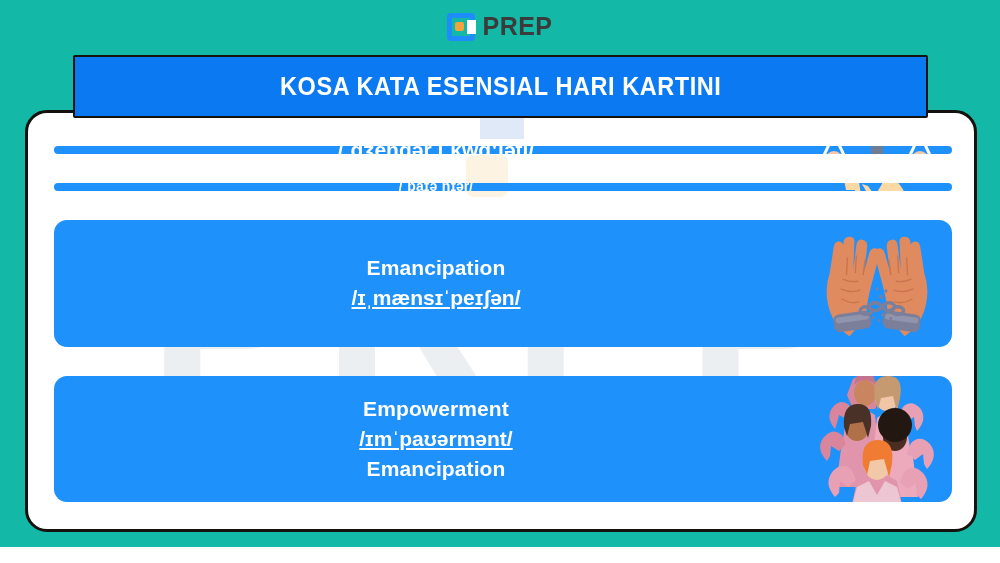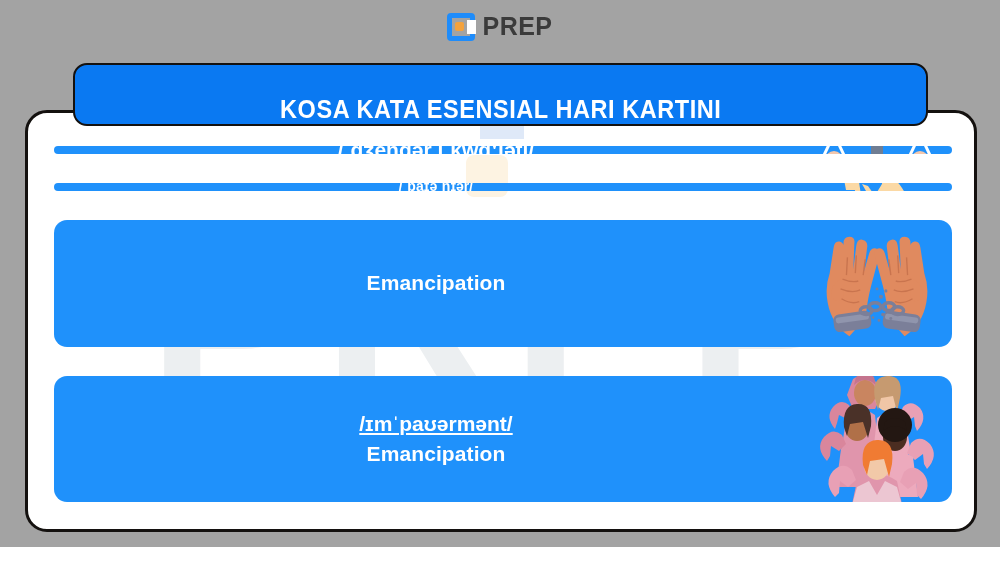--- a/index.html
+++ b/index.html
@@ -3,21 +3,21 @@
 <meta charset="utf-8">
 <style>
   * { box-sizing: border-box; margin: 0; padding: 0; }
   html, body {
     width: 1000px; height: 563px;
     background: #ffffff;
     font-family: "Liberation Sans", sans-serif;
     overflow: hidden;
   }
 
-  .page { position: relative; width: 1000px; height: 547px; background: #a3a3a3; }
+  .page { position: relative; width: 1000px; height: 547px; background: #14b8a6; }
 
   
   .brand {
     position: absolute; top: 12px; left: 0; width: 1000px;
     display: flex; align-items: center; justify-content: center; gap: 7px;
   }
   .brand-mark { width: 28px; height: 28px; position: relative; }
   .brand-mark .outer {
     position: absolute; inset: 0;
     border: 5px solid #1e8cfb; border-radius: 4px;
@@ -33,24 +33,23 @@
   .brand-text {
     font-size: 25px; font-weight: bold; letter-spacing: .5px; color: #3b3b3b;
   }
 
   
   .title-bar {
     position: absolute; left: 73px; top: 55px;
     width: 855px; height: 63px;
     background: #0a79f2;
     border: 2.5px solid #14110f;
-    border-radius: 14px;
-    display: flex; align-items: flex-end; justify-content: center;
+    border-radius: 2px;
+    display: flex; align-items: center; justify-content: center;
     z-index: 3;
-    margin-top: 8px;
   }
   .title-text {
     color: #ffffff; font-size: 25px; font-weight: bold;
     letter-spacing: .6px; text-align: center;
     white-space: nowrap;
     transform: scaleX(.94);
   }
 
   
   .board {
@@ -232,20 +231,21 @@
             </g>
 
             <path d="M16 114 q14 -16 26 -2 q12 14 24 -2 q12 -16 26 0 q8 8 16 6" fill="none" stroke="#35a0fb" stroke-width="2"></path>
           </svg>
         </div>
       </div>
 
       <div class="card" data-name="card-emancipation">
         <div class="card-text" data-name="card-text-block">
           <div data-name="term-label">Emancipation</div>
+          <div class="ipa" data-name="ipa-label">/ɪˌmænsɪˈpeɪʃən/</div>
         </div>
         <div class="card-art" data-name="broken-shackles-hands-icon">
           <svg width="140" height="124" viewBox="0 0 140 124">
 
             <g transform="translate(4,0)">
               <path d="M38 116 q-18 -12 -22 -34 q-3 -16 2 -30 l4 -26 q1 -7 6 -6 q5 1 4 8 l-2 20 2 -26 q0 -7 6 -7 q6 0 5 7 l-1 26 3 -24 q1 -7 6 -6 q6 1 5 8 l-3 24 5 -18 q2 -6 7 -5 q5 2 3 8 l-8 30 q-3 12 -4 20 l-2 13z" fill="#e08a5f"></path>
               <path d="M33 56 q-10 4 -13 13 q-2 8 4 11 q5 2 8 -4z" fill="#e08a5f"></path>
               <g stroke="#c5714c" stroke-width="1.4" fill="none" opacity=".85">
                 <path d="M31 58 q10 4 16 2"></path>
                 <path d="M29 68 q12 5 20 1"></path>
@@ -288,20 +288,21 @@
               <circle cx="72" cy="100" r="1.4"></circle>
               <circle cx="84" cy="98" r="1.5"></circle>
               <circle cx="66" cy="97" r="1.3"></circle>
             </g>
           </svg>
         </div>
       </div>
 
       <div class="card" data-name="card-empowerment">
         <div class="card-text" data-name="card-text-block">
+          <div data-name="term-label">Empowerment</div>
           <div class="ipa" data-name="ipa-label">/ɪmˈpaʊərmənt/</div>
           <div data-name="translation-label">Emancipation</div>
         </div>
         <div class="card-art" data-name="women-flexing-group-icon">
           <svg width="136" height="140" viewBox="0 0 136 140">
 
             <g>
               <path d="M26 60 q-10 -12 -2 -22 q8 -9 16 -2 l4 8 -6 6 -8 -4 -2 8z" fill="#d9869c"></path>
               <path d="M38 46 q14 -10 28 0 l4 36 -38 0z" fill="#e095ac"></path>
               <path d="M44 10 q12 -8 22 2 q8 8 4 20 l-4 8 -22 0 -6 -14z" fill="#d9869c"></path>

